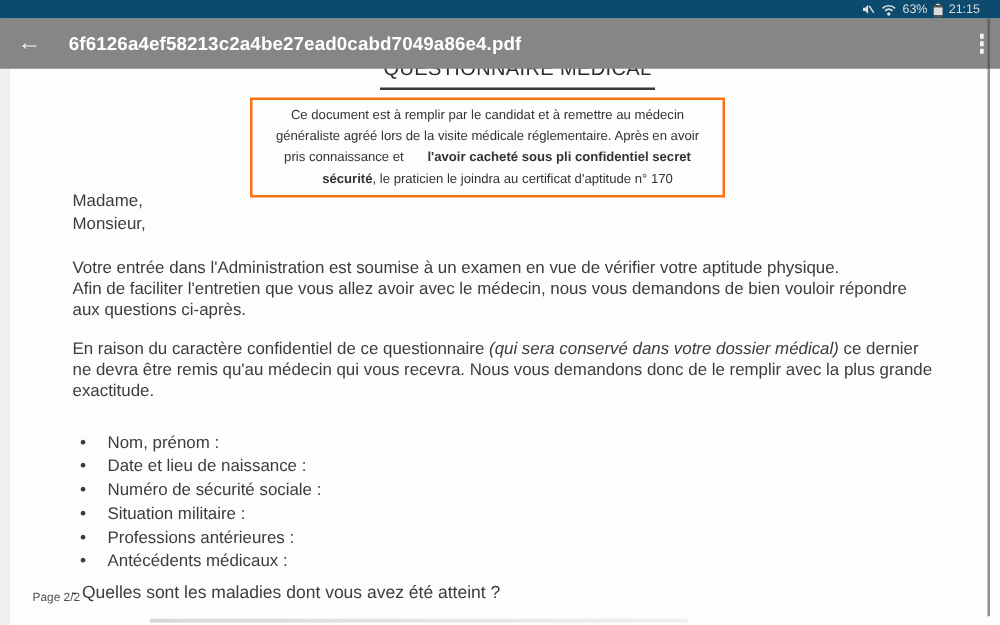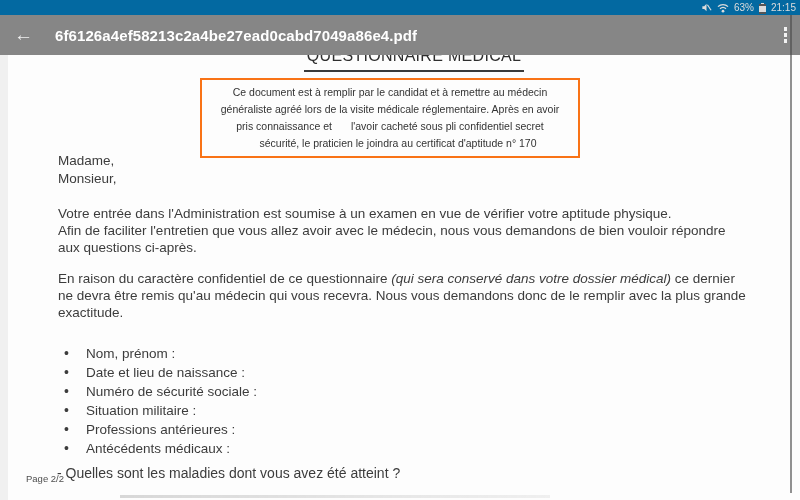--- a/index.html
+++ b/index.html
@@ -2,23 +2,23 @@
 <html><head>
 <meta charset="utf-8">
 <style>
   html,body{margin:0;padding:0;}
   body{
     width:800px;height:500px;overflow:hidden;position:relative;
     font-family:"Liberation Sans",sans-serif;background:#000;
   }
   
   .status-bar{
-    position:absolute;top:0;left:0;width:800px;height:15px;background:#0369a1;
+    position:absolute;top:0;left:0;width:800px;height:15px;background:#0c4a6e;
     display:flex;align-items:center;justify-content:flex-end;gap:5px;
-    padding-right:4px;box-sizing:border-box;color:#dcdcdc;font-size:10px;
+    padding-right:16px;box-sizing:border-box;color:#dcdcdc;font-size:10px;
   }
   .sb-text{color:#dcdcdc;line-height:10px;}
   .sb-icon{display:inline-flex;align-items:center;}
   .battery{position:relative;width:7px;height:11px;margin-top:1px;}
   .battery .nub{position:absolute;top:0;left:2px;width:3px;height:1.5px;background:#dcdcdc;}
   .battery .body-outline{position:absolute;top:1.5px;left:0;width:7px;height:9.5px;background:#555;box-sizing:border-box;}
   .battery .fill{position:absolute;bottom:1.5px;left:0;width:7px;height:6px;background:#dcdcdc;}
   
   .app-bar{
     position:absolute;top:15px;left:0;width:800px;height:40px;background:#868686;
@@ -36,21 +36,21 @@
   .scrollbar{position:absolute;right:8px;top:0;width:2px;height:478px;background:#4a4a4a;opacity:.6;z-index:8;cursor:pointer;}
   
   .doc{position:absolute;inset:0;color:#3c3c3c;}
   .doc-title{position:absolute;top:32px;left:0;right:0;text-align:center;
     font-size:16px;letter-spacing:.3px;color:#2e2e2e;padding-left:28px;}
   .doc-title .u{display:inline-block;border-bottom:2px solid #3a3a3a;padding:0 3px 5px 3px;}
   .notice-box{position:absolute;top:63px;left:200px;width:380px;box-sizing:border-box;
     border:2px solid #f97316;padding:4px 6px;text-align:center;
     font-size:10.5px;line-height:17px;color:#333;overflow:hidden;}
   .notice-box .bx-line{white-space:nowrap;}
-  .b{font-weight:400;margin-left:16px;}
+  .b{font-weight:700;margin-left:16px;}
   .i{font-style:italic;}
   .salutation{position:absolute;top:137px;left:58px;font-size:13.5px;line-height:17.5px;}
   .para{position:absolute;left:58px;font-size:13.5px;line-height:17px;}
   .para .ln{white-space:nowrap;}
   .p1{top:190px;}
   .p2{top:255px;}
   .bullets{position:absolute;top:329px;left:64px;font-size:13.5px;}
   .bullet-item{position:relative;height:19px;line-height:19px;padding-left:22px;white-space:nowrap;}
   .bullet-marker{position:absolute;left:0;top:0;font-size:14px;}
   .question{position:absolute;top:450px;left:57px;font-size:14px;white-space:nowrap;}

